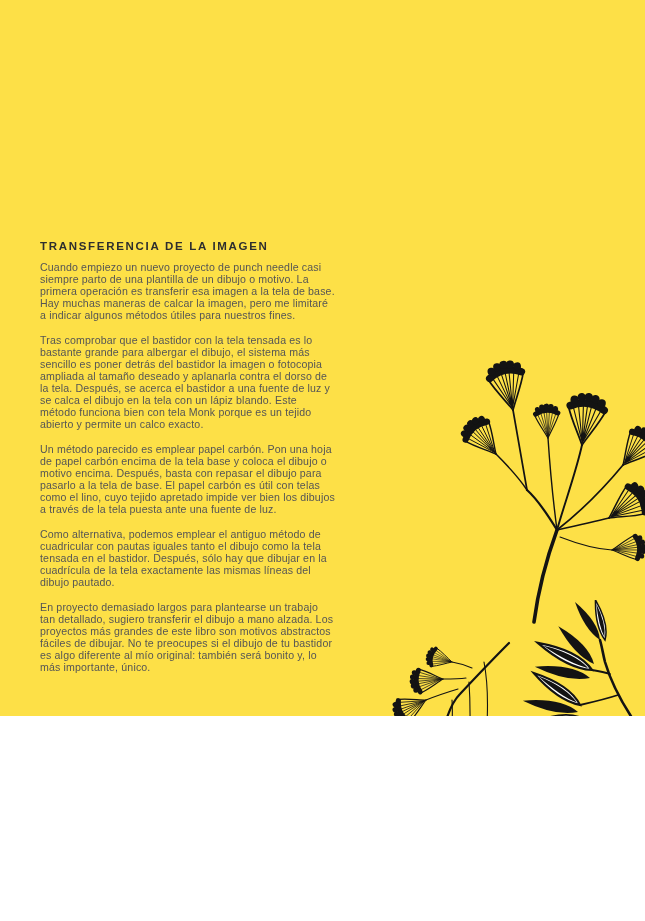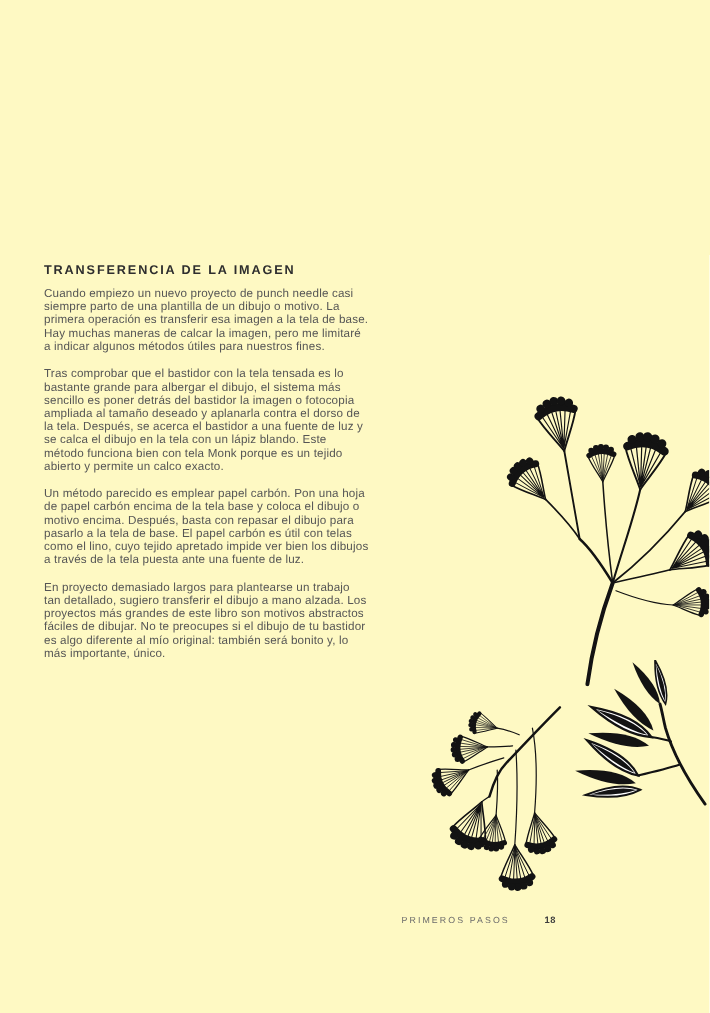--- a/index.html
+++ b/index.html
@@ -1,17 +1,17 @@
 <!DOCTYPE html>
 <html lang="es"><head>
 <meta charset="utf-8">
 <style>
   html,body { margin:0; padding:0; background:#ffffff; }
   .canvas {
-    position:relative; width:645px; height:921px; background:#fef9c3;
+    position:relative; width:645px; height:716px; background:#fde047;
     font-family:"Liberation Sans", sans-serif; overflow:hidden;
   }
   .text-col { position:absolute; left:40px; top:240px; width:296px; }
   .text-col h1 {
     font-size:11.5px; font-weight:700; letter-spacing:1.7px;
     color:#2e2e2e; margin:0 0 9px 0;
   }
   .text-col p {
     font-size:10.6px; line-height:12px; color:#555555;
     letter-spacing:0.15px; margin:0 0 13px 0;
@@ -59,20 +59,21 @@
         <path class="ink" d="M-3,-0.5 Q-16,-7 -39,-4.5 Q-16,1.2 -3,-0.5 Z"></path>
       </g>
     </defs>
   </svg>
 
   <div class="text-col">
     <h1>TRANSFERENCIA DE LA IMAGEN</h1>
     <p>Cuando empiezo un nuevo proyecto de punch needle casi siempre parto de una plantilla de un dibujo o motivo. La primera operación es transferir esa imagen a la tela de base. Hay muchas maneras de calcar la imagen, pero me limitaré a indicar algunos métodos útiles para nuestros fines.</p>
     <p>Tras comprobar que el bastidor con la tela tensada es lo bastante grande para albergar el dibujo, el sistema más sencillo es poner detrás del bastidor la imagen o fotocopia ampliada al tamaño deseado y aplanarla contra el dorso de la tela. Después, se acerca el bastidor a una fuente de luz y se calca el dibujo en la tela con un lápiz blando. Este método funciona bien con tela Monk porque es un tejido abierto y permite un calco exacto.</p>
     <p>Un método parecido es emplear papel carbón. Pon una hoja de papel carbón encima de la tela base y coloca el dibujo o motivo encima. Después, basta con repasar el dibujo para pasarlo a la tela de base. El papel carbón es útil con telas como el lino, cuyo tejido apretado impide ver bien los dibujos a través de la tela puesta ante una fuente de luz.</p>
+    <p>Como alternativa, podemos emplear el antiguo método de cuadricular con pautas iguales tanto el dibujo como la tela tensada en el bastidor. Después, sólo hay que dibujar en la cuadrícula de la tela exactamente las mismas líneas del dibujo pautado.</p>
     <p>En proyecto demasiado largos para plantearse un trabajo tan detallado, sugiero transferir el dibujo a mano alzada. Los proyectos más grandes de este libro son motivos abstractos fáciles de dibujar. No te preocupes si el dibujo de tu bastidor es algo diferente al mío original: también será bonito y, lo más importante, único.</p>
   </div>
 
   <svg class="ill ill-top" width="215" height="292" viewBox="0 0 215 292">
     <path class="sm" stroke-width="3.6" d="M104,290 C108,260 116,228 127,198"></path>
     <path class="sm" stroke-width="2.2" d="M127,198 C116,180 106,166 97,158"></path>
     <path class="sm" stroke-width="1.7" d="M97,158 C92,130 87,102 83,78"></path>
     <path class="sm" stroke-width="1.5" d="M97,158 C89,146 77,133 66,122"></path>
     <path class="sm" stroke-width="1.4" d="M127,198 C123,168 120,136 118,106"></path>
     <path class="sm" stroke-width="1.9" d="M127,198 C135,170 146,140 152,113"></path>

